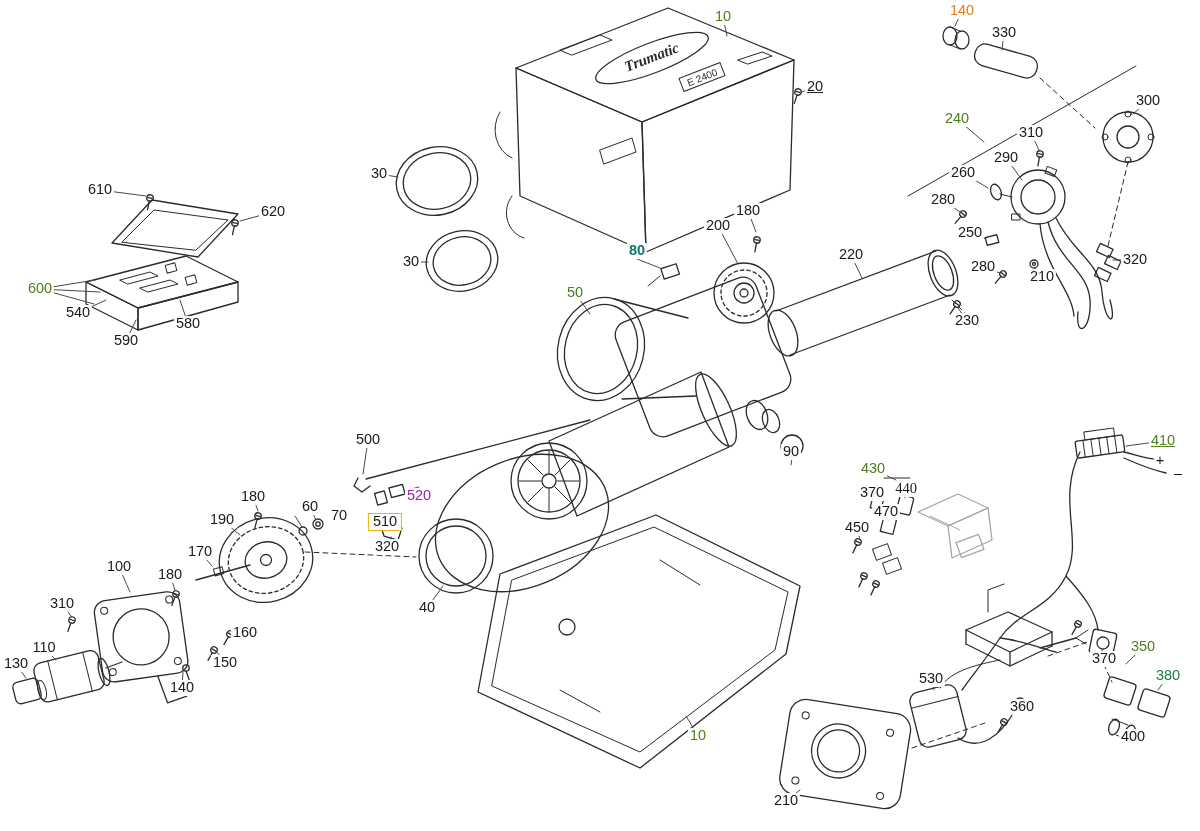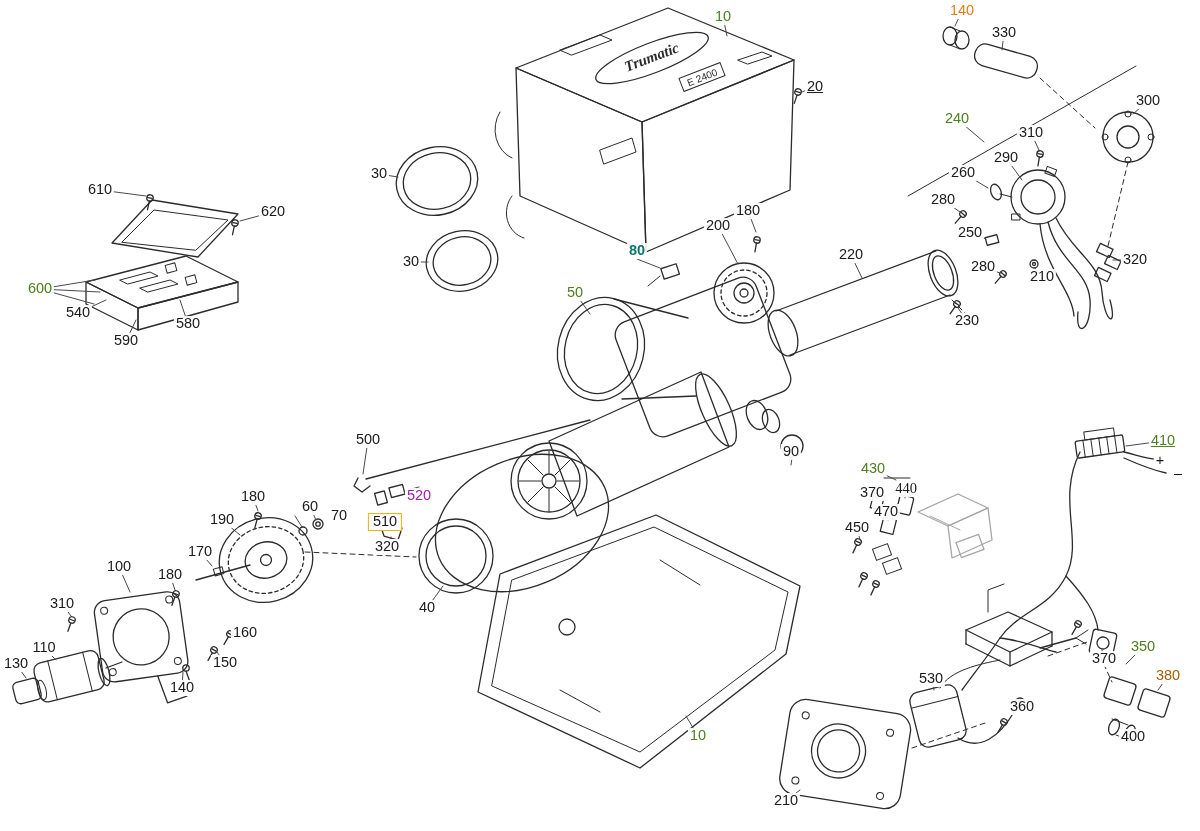--- a/index.html
+++ b/index.html
@@ -421,21 +421,21 @@
       <span class="callout" style="left: 182px; top: 688px; color: rgb(26, 26, 26);">140</span>
       <span class="callout" style="left: 225px; top: 663px; color: rgb(26, 26, 26);">150</span>
       <span class="callout" style="left: 245px; top: 633px; color: rgb(26, 26, 26);">160</span>
       <span class="callout" style="left: 427px; top: 608px; color: rgb(26, 26, 26);">40</span>
       <span class="callout" style="left: 698px; top: 736px; color: rgb(76, 127, 30);">10</span>
       <span class="callout" style="left: 786px; top: 801px; color: rgb(26, 26, 26);">210</span>
       <span class="callout" style="left: 931px; top: 679px; color: rgb(26, 26, 26);">530</span>
       <span class="callout" style="left: 1022px; top: 707px; color: rgb(26, 26, 26);">360</span>
       <span class="callout" style="left: 1104px; top: 659px; color: rgb(26, 26, 26); text-align: center;">370</span>
       <span class="callout" style="left: 1143px; top: 647px; color: rgb(76, 127, 30);">350</span>
-      <span class="callout" style="left: 1168px; top: 676px; color: #a16207;">380</span>
+      <span class="callout" style="left: 1168px; top: 676px; color: #15803d;">380</span>
       <span class="callout" style="left: 1133px; top: 737px; color: rgb(26, 26, 26);">400</span>
       <span class="callout" style="left: 1163px; top: 441px; color: rgb(76, 127, 30); text-decoration: underline;">410</span>
       <span class="callout" style="left: 1160px; top: 461px; color: rgb(26, 26, 26);">+</span>
       <span class="callout" style="left: 1178px; top: 474px; color: rgb(26, 26, 26);">–</span>
       <span class="callout" style="left: 873px; top: 469px; color: rgb(76, 127, 30);">430</span>
       <span class="callout" style="left: 872px; top: 493px; color: rgb(26, 26, 26);">370</span>
       <span class="callout" style="left: 906px; top: 489px; color: rgb(26, 26, 26); font-family: Liberation Serif, serif;">440</span>
       <span class="callout" style="left: 857px; top: 528px; color: rgb(26, 26, 26);">450</span>
       <span class="callout" style="left: 886px; top: 512px; color: rgb(26, 26, 26);">470</span>
     </div>

